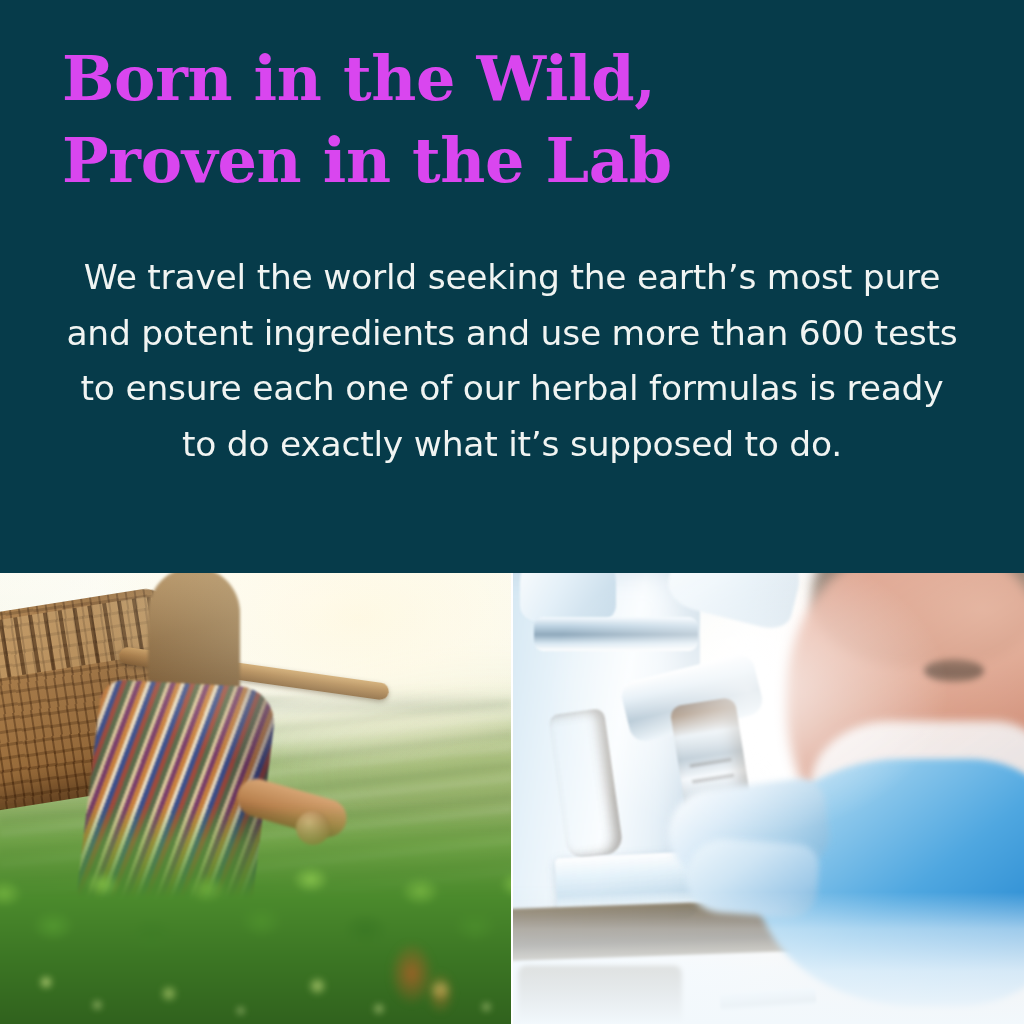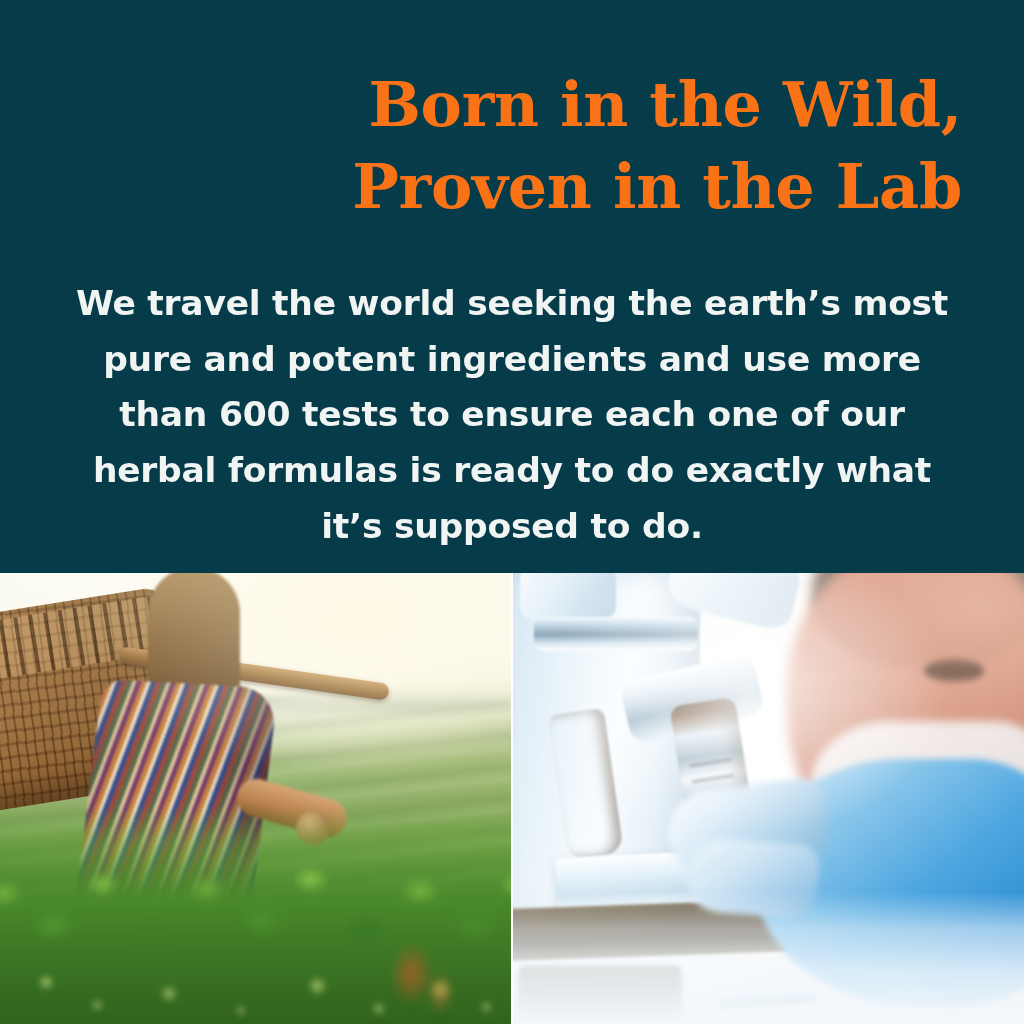--- a/index.html
+++ b/index.html
@@ -29,39 +29,39 @@
     height: 573px;
     background: #063b4a;
     display: flex;
     flex-direction: column;
     align-items: center;
     justify-content: flex-start;
     z-index: 2;
   }
 
   #headline {
-    margin-top: 64px;
+    margin-top: 38px;
     width: 900px;
-    text-align: right;
-    color: #f97316;
+    text-align: left;
+    color: #d946ef;
     font-family: "DejaVu Serif", "Liberation Serif", serif;
     font-weight: 700;
     font-size: 62px;
     line-height: 1.32;
     letter-spacing: -0.3px;
     white-space: pre-line;
   }
 
   #subcopy {
     margin-top: 48px;
     width: 906px;
     text-align: center;
     color: #f0f4f2;
     font-family: "DejaVu Sans", "Liberation Sans", sans-serif;
-    font-weight: 700;
+    font-weight: 400;
     font-size: 34.5px;
     line-height: 1.62;
     letter-spacing: -0.25px;
     white-space: pre-line;
   }
 
   
   #photo-strip {
     position: absolute;
     left: 0;

